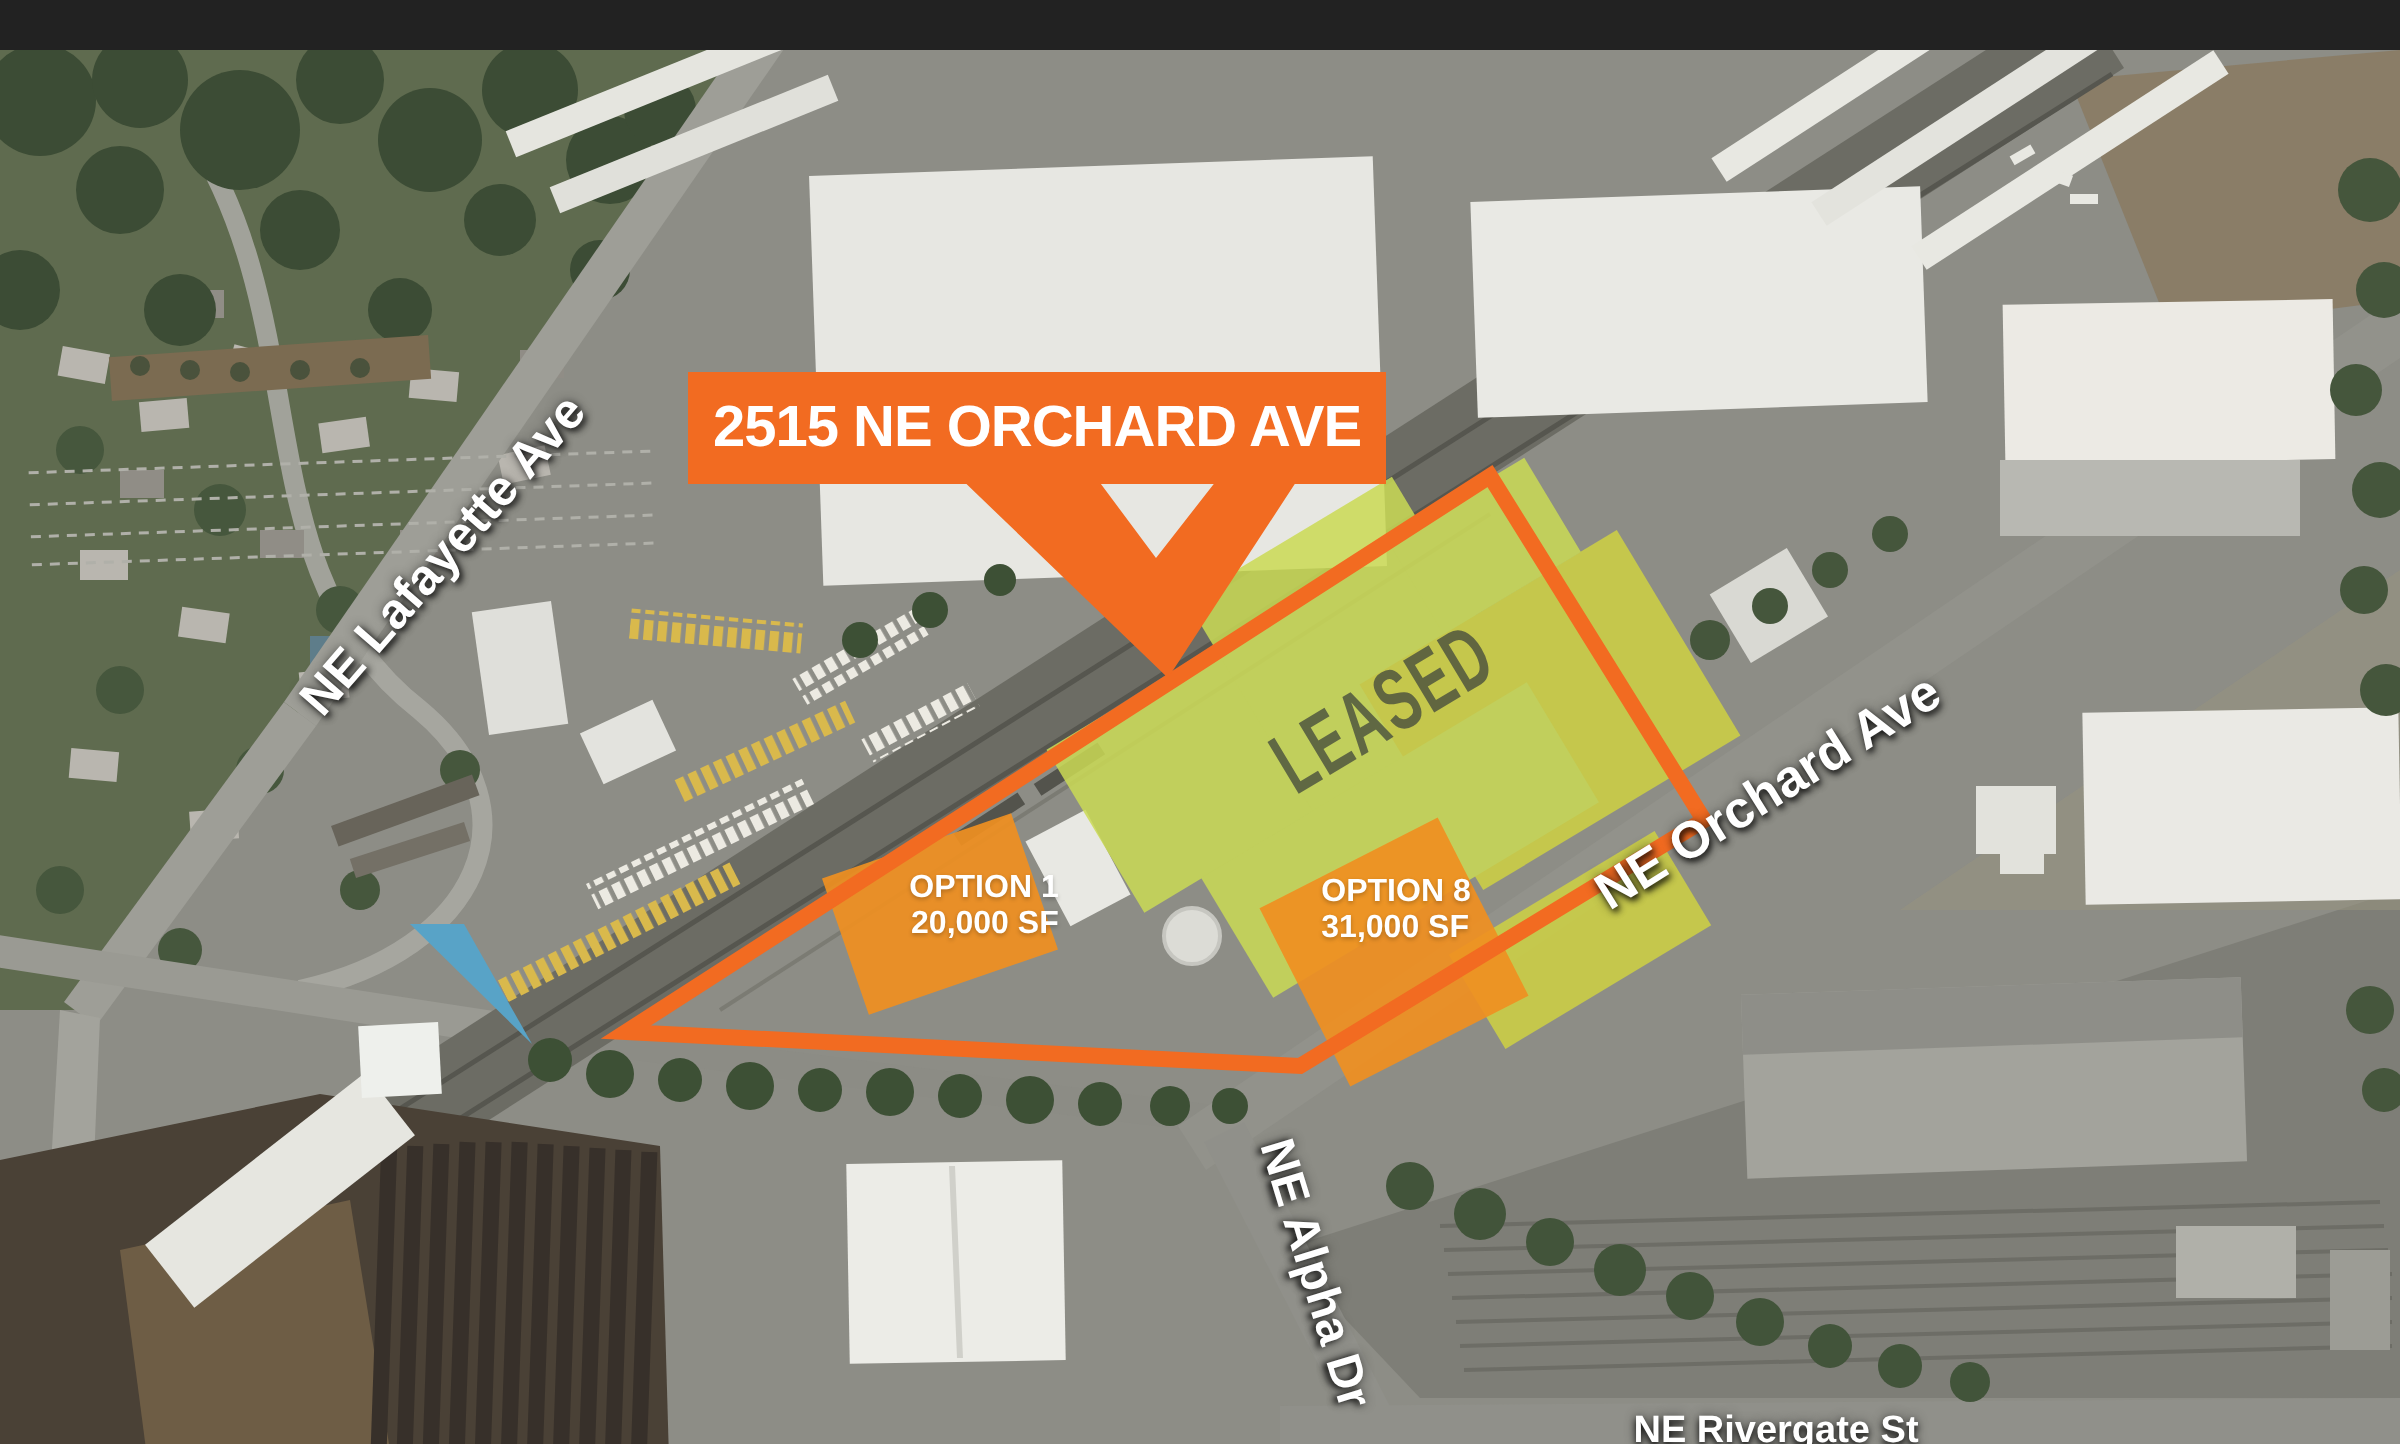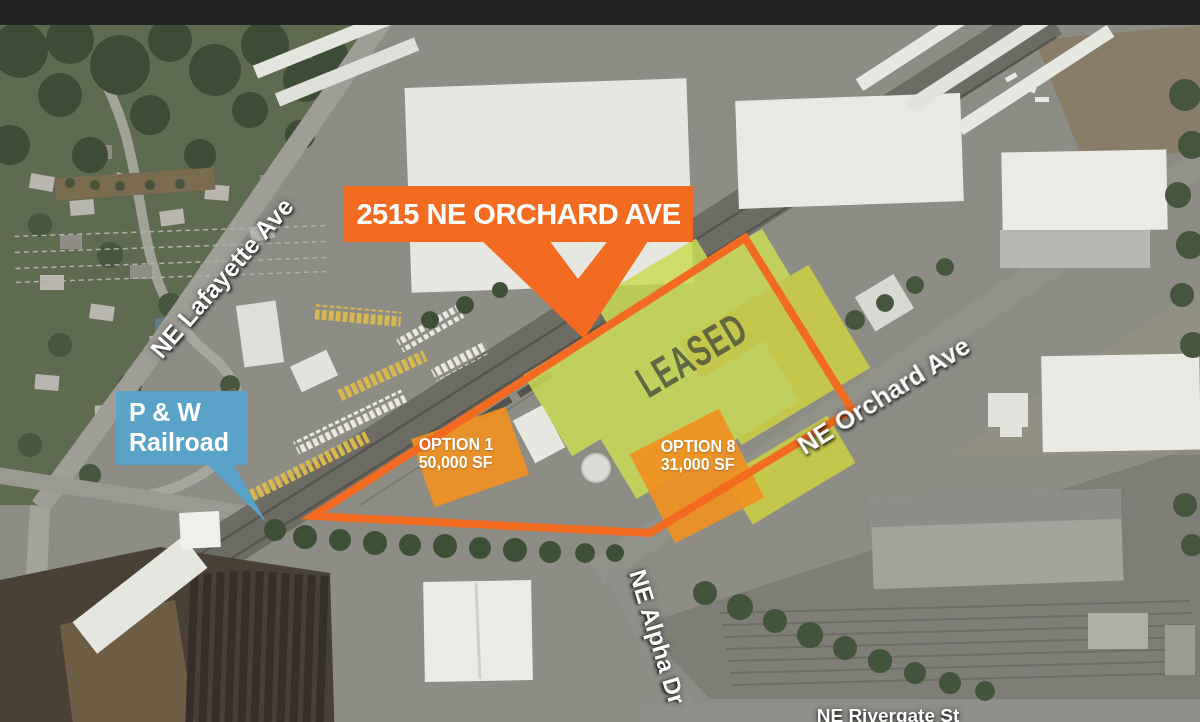--- a/index.html
+++ b/index.html
@@ -21,21 +21,21 @@
          transform:translate(-50%,-50%) rotate(-31deg) scaleX(.63);white-space:nowrap;}
   .title-callout{position:absolute;left:344px;top:161px;width:349px;height:56px;
          background:#f26b21;display:flex;align-items:center;justify-content:center;
          color:#fff;font-weight:bold;font-size:29px;letter-spacing:-.5px;white-space:nowrap;}
   .railroad-callout{position:absolute;left:116px;top:366px;width:132px;height:74px;
          background:#58a3c7;color:#fff;font-weight:bold;font-size:25px;
          line-height:1.2;padding:6px 0 0 13px;box-sizing:border-box;}
   .option-label{position:absolute;color:#fff;font-weight:bold;font-size:16px;
          line-height:1.15;text-align:left;transform:translate(-50%,-50%);
          text-shadow:0 1px 2px rgba(0,0,0,.25);white-space:nowrap;}
-  .option1-label{left:456px;top:429px;}
+  .option1-label{left:492px;top:429px;text-align:right;}
   .option2-label{left:698px;top:431px;}
 </style>
 </head>
 <body>
 
 <div class="stage">
 
 <svg width="1200" height="722" viewBox="0 0 1200 722">
   <defs>
     <pattern id="rowWhite" width="7" height="18" patternUnits="userSpaceOnUse">
@@ -272,30 +272,26 @@
   <polygon points="745,213 852,385 650,508 313,491" fill="none" stroke-width="8" stroke="#f26b21"></polygon>
 
   <polygon points="477,211 546,211 578,254 610,213 650,213 584,314" fill="#f26b21"></polygon>
   <polygon points="205,437 232,437 266,497" fill="#58a3c7"></polygon>
 </svg>
 
 <div class="title-callout">
   <span>2515 NE ORCHARD AVE</span>
 </div>
 
-<div class="railroad-callout">
-  <div>P &amp; W</div>
-  <div>Railroad</div>
-</div>
 
 <div class="leased-label">LEASED</div>
 
 <div class="option-label option1-label">
   <div>OPTION 1</div>
-  <div>50,000 SF</div>
+  <div>20,000 SF</div>
 </div>
 
 <div class="option-label option2-label">
   <div>OPTION 8</div>
   <div>31,000 SF</div>
 </div>
 
 <div class="label street-lafayette">NE Lafayette Ave</div>
 <div class="label street-orchard">NE Orchard Ave</div>
 <div class="label street-alpha">NE Alpha Dr</div>

